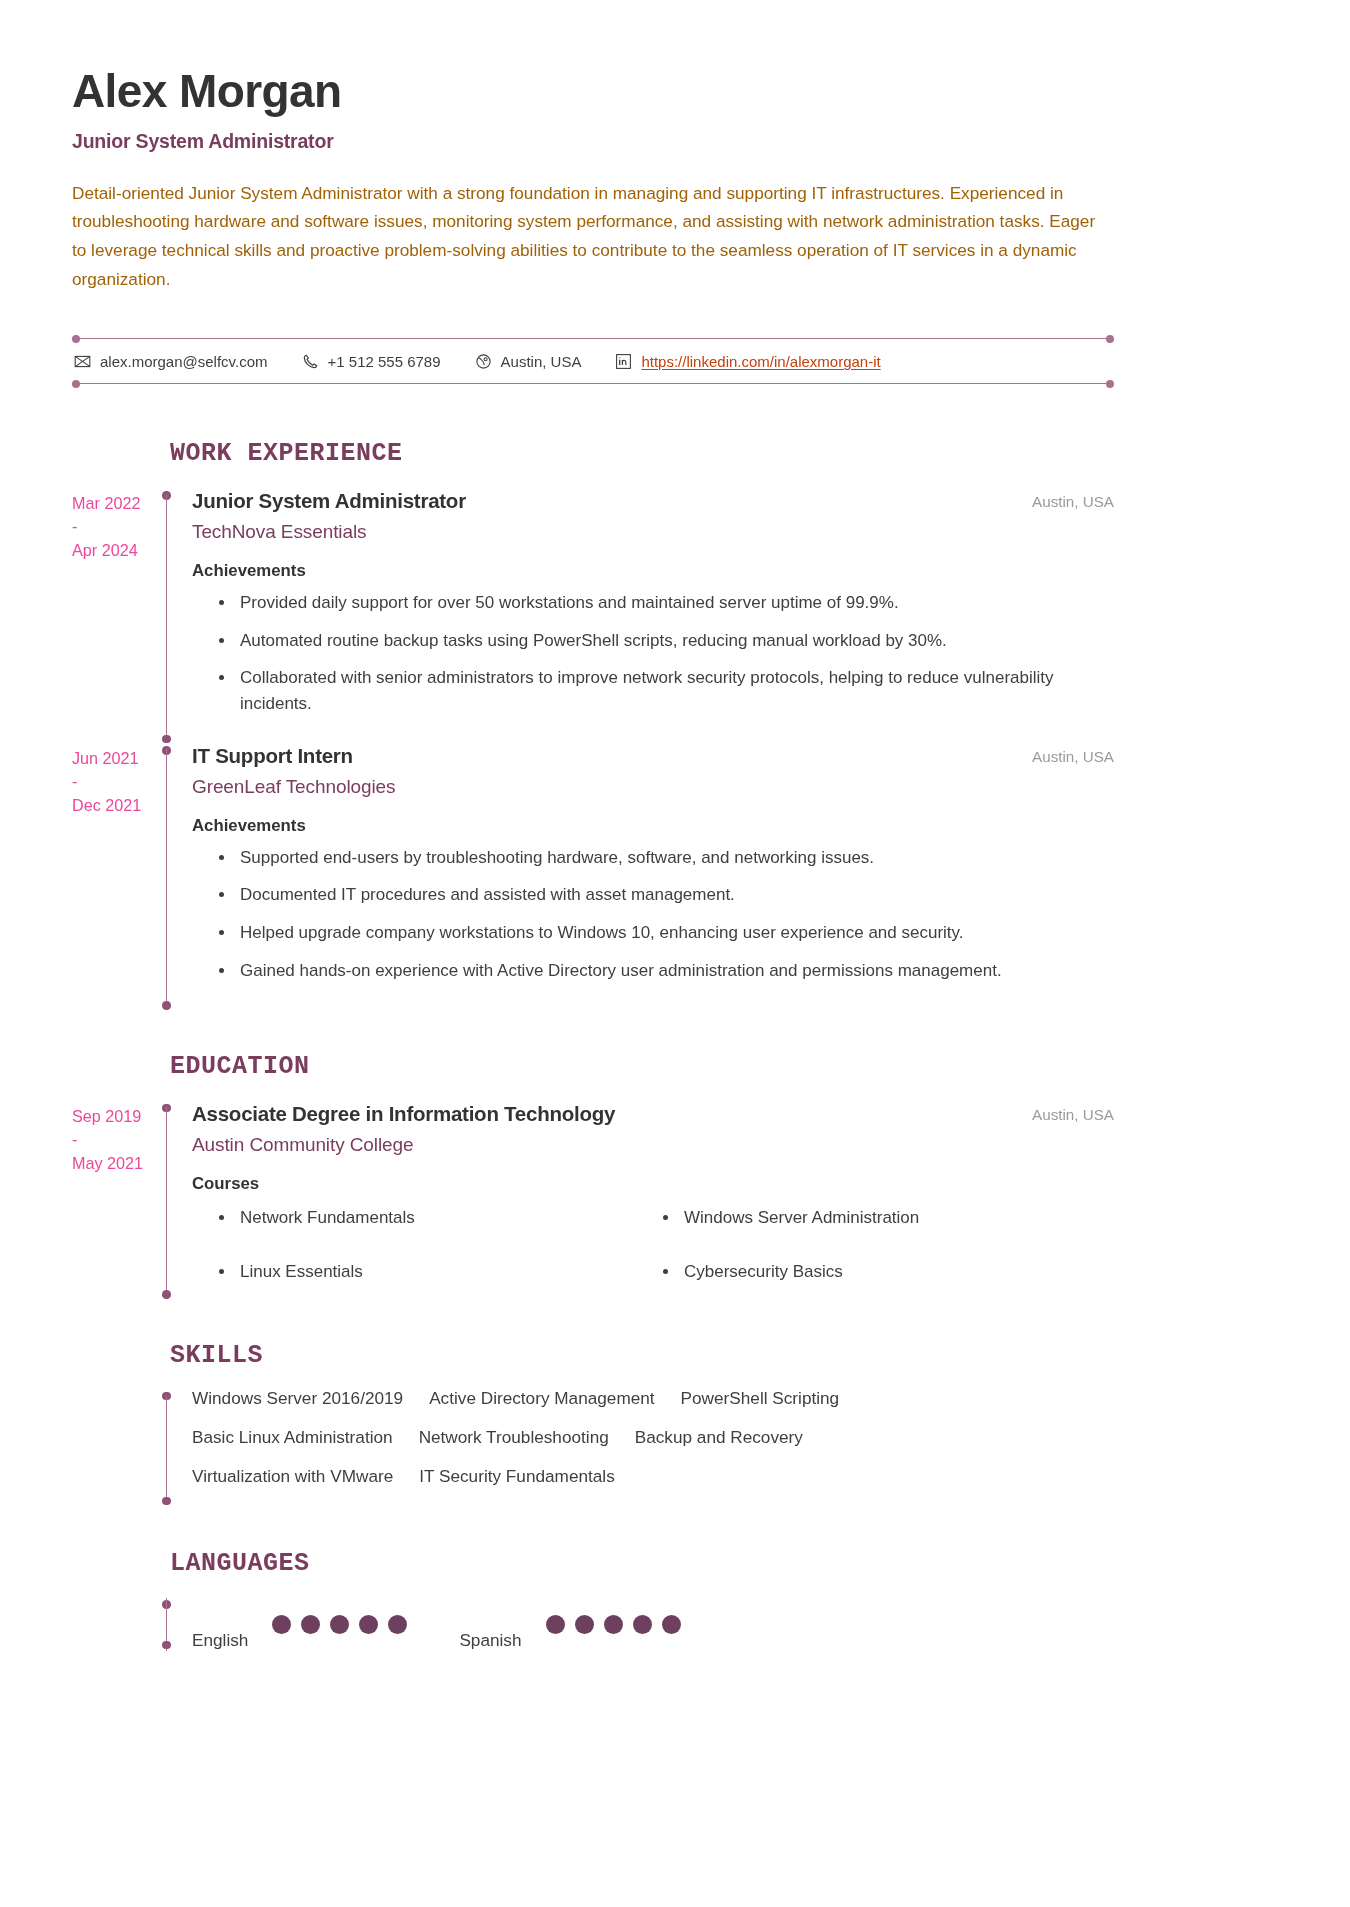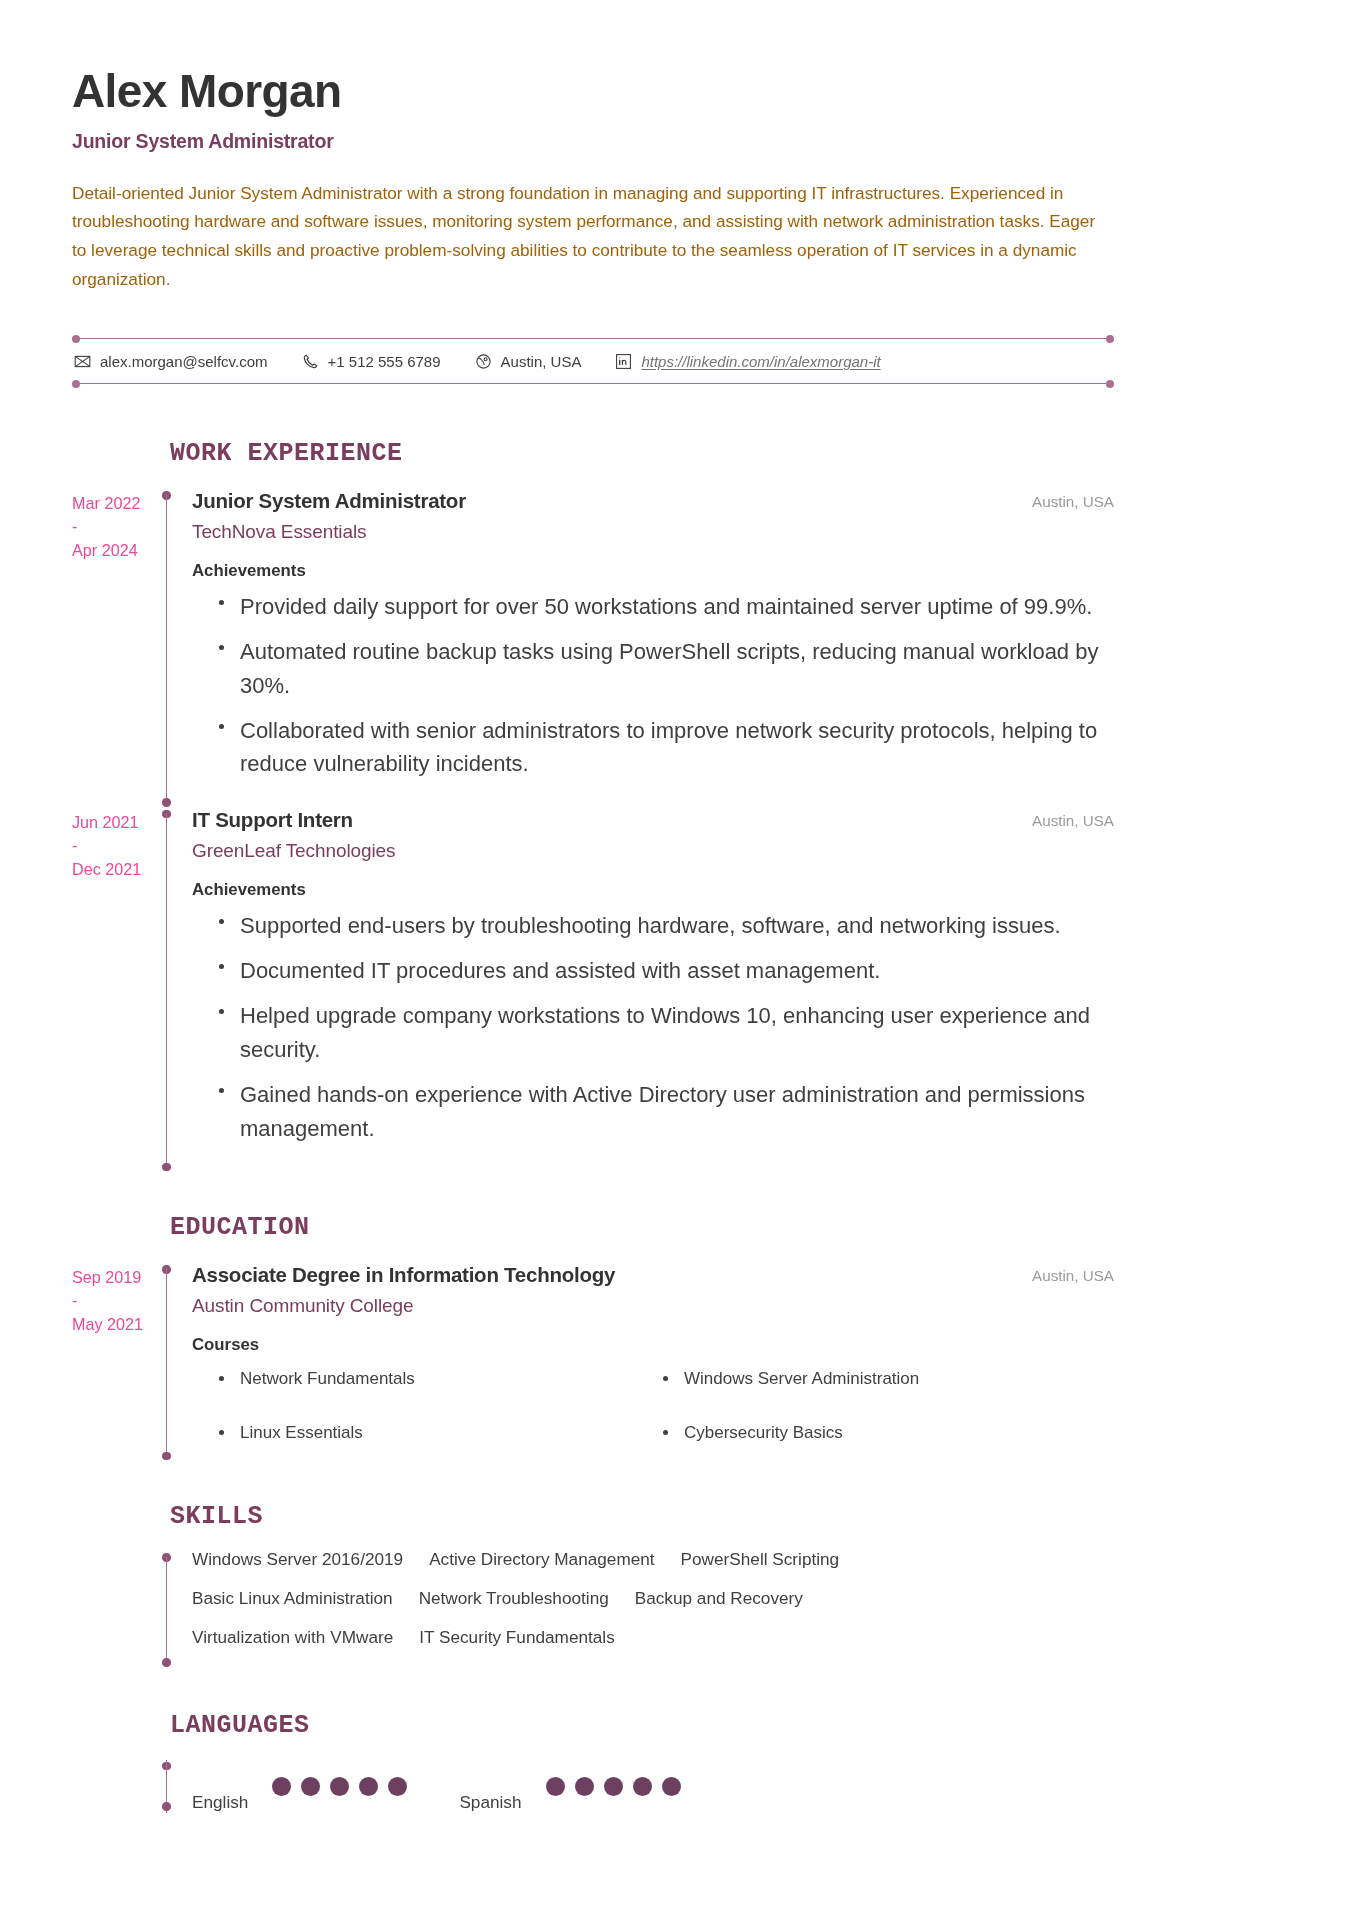--- a/index.html
+++ b/index.html
@@ -99,24 +99,23 @@
     justify-content: center;
     width: 17px;
     height: 17px;
     flex: 0 0 auto;
     color: #3f3f41;
   }
   .contact-item .ico svg { display: block; }
 
   .contact-item a,
   .contact-item .link {
-    color: #737373;
+    color: #c2410c;
     text-decoration: underline;
     text-underline-offset: 2px;
-    font-style: italic;
   }
 
   
   .section { margin-top: 42px; }
 
   .section-title {
     font-size: 25px;
     font-weight: 700;
     letter-spacing: 0.5px;
     color: #7a3d5d;
@@ -206,21 +205,21 @@
     color: #333335;
   }
 
   ul.bullets {
     margin-top: 9px;
     padding-left: 48px;
     list-style: none;
   }
   ul.bullets li {
     position: relative;
-    font-size: 22px;
+    font-size: 17px;
     line-height: 1.52;
     color: #3f3f41;
     margin-bottom: 12px;
     padding-right: 8px;
   }
   ul.bullets li::before {
     content: "";
     position: absolute;
     left: -21px;
     top: 10px;

